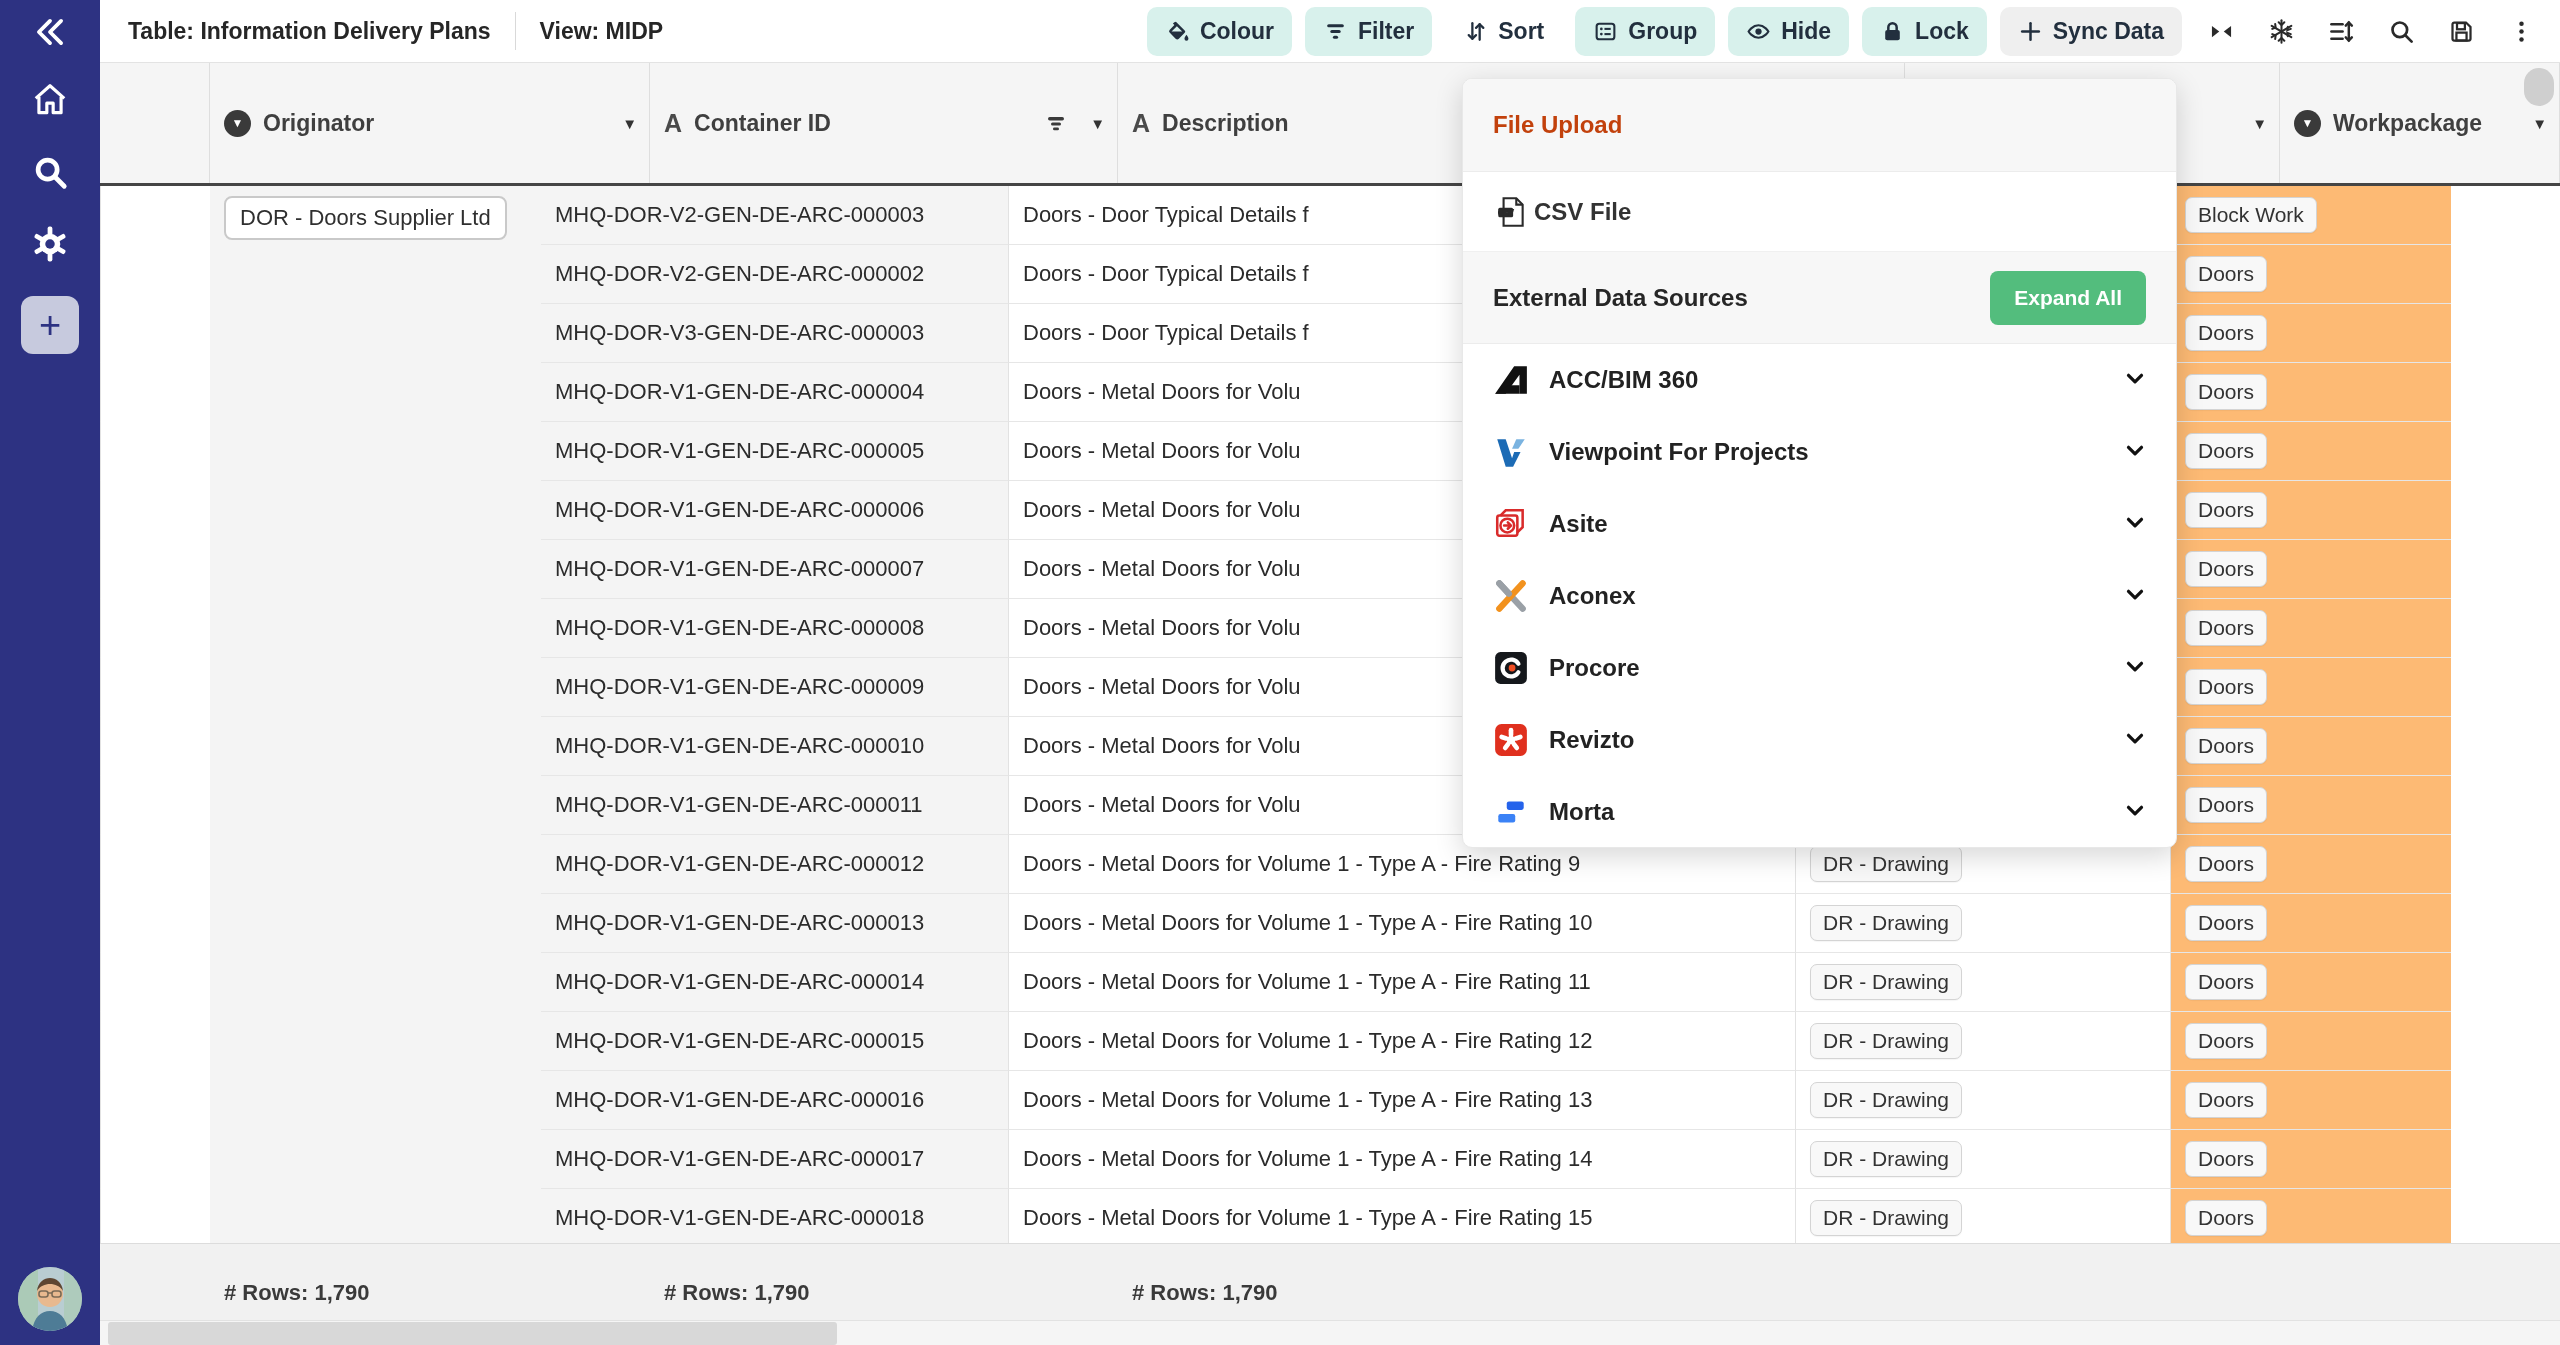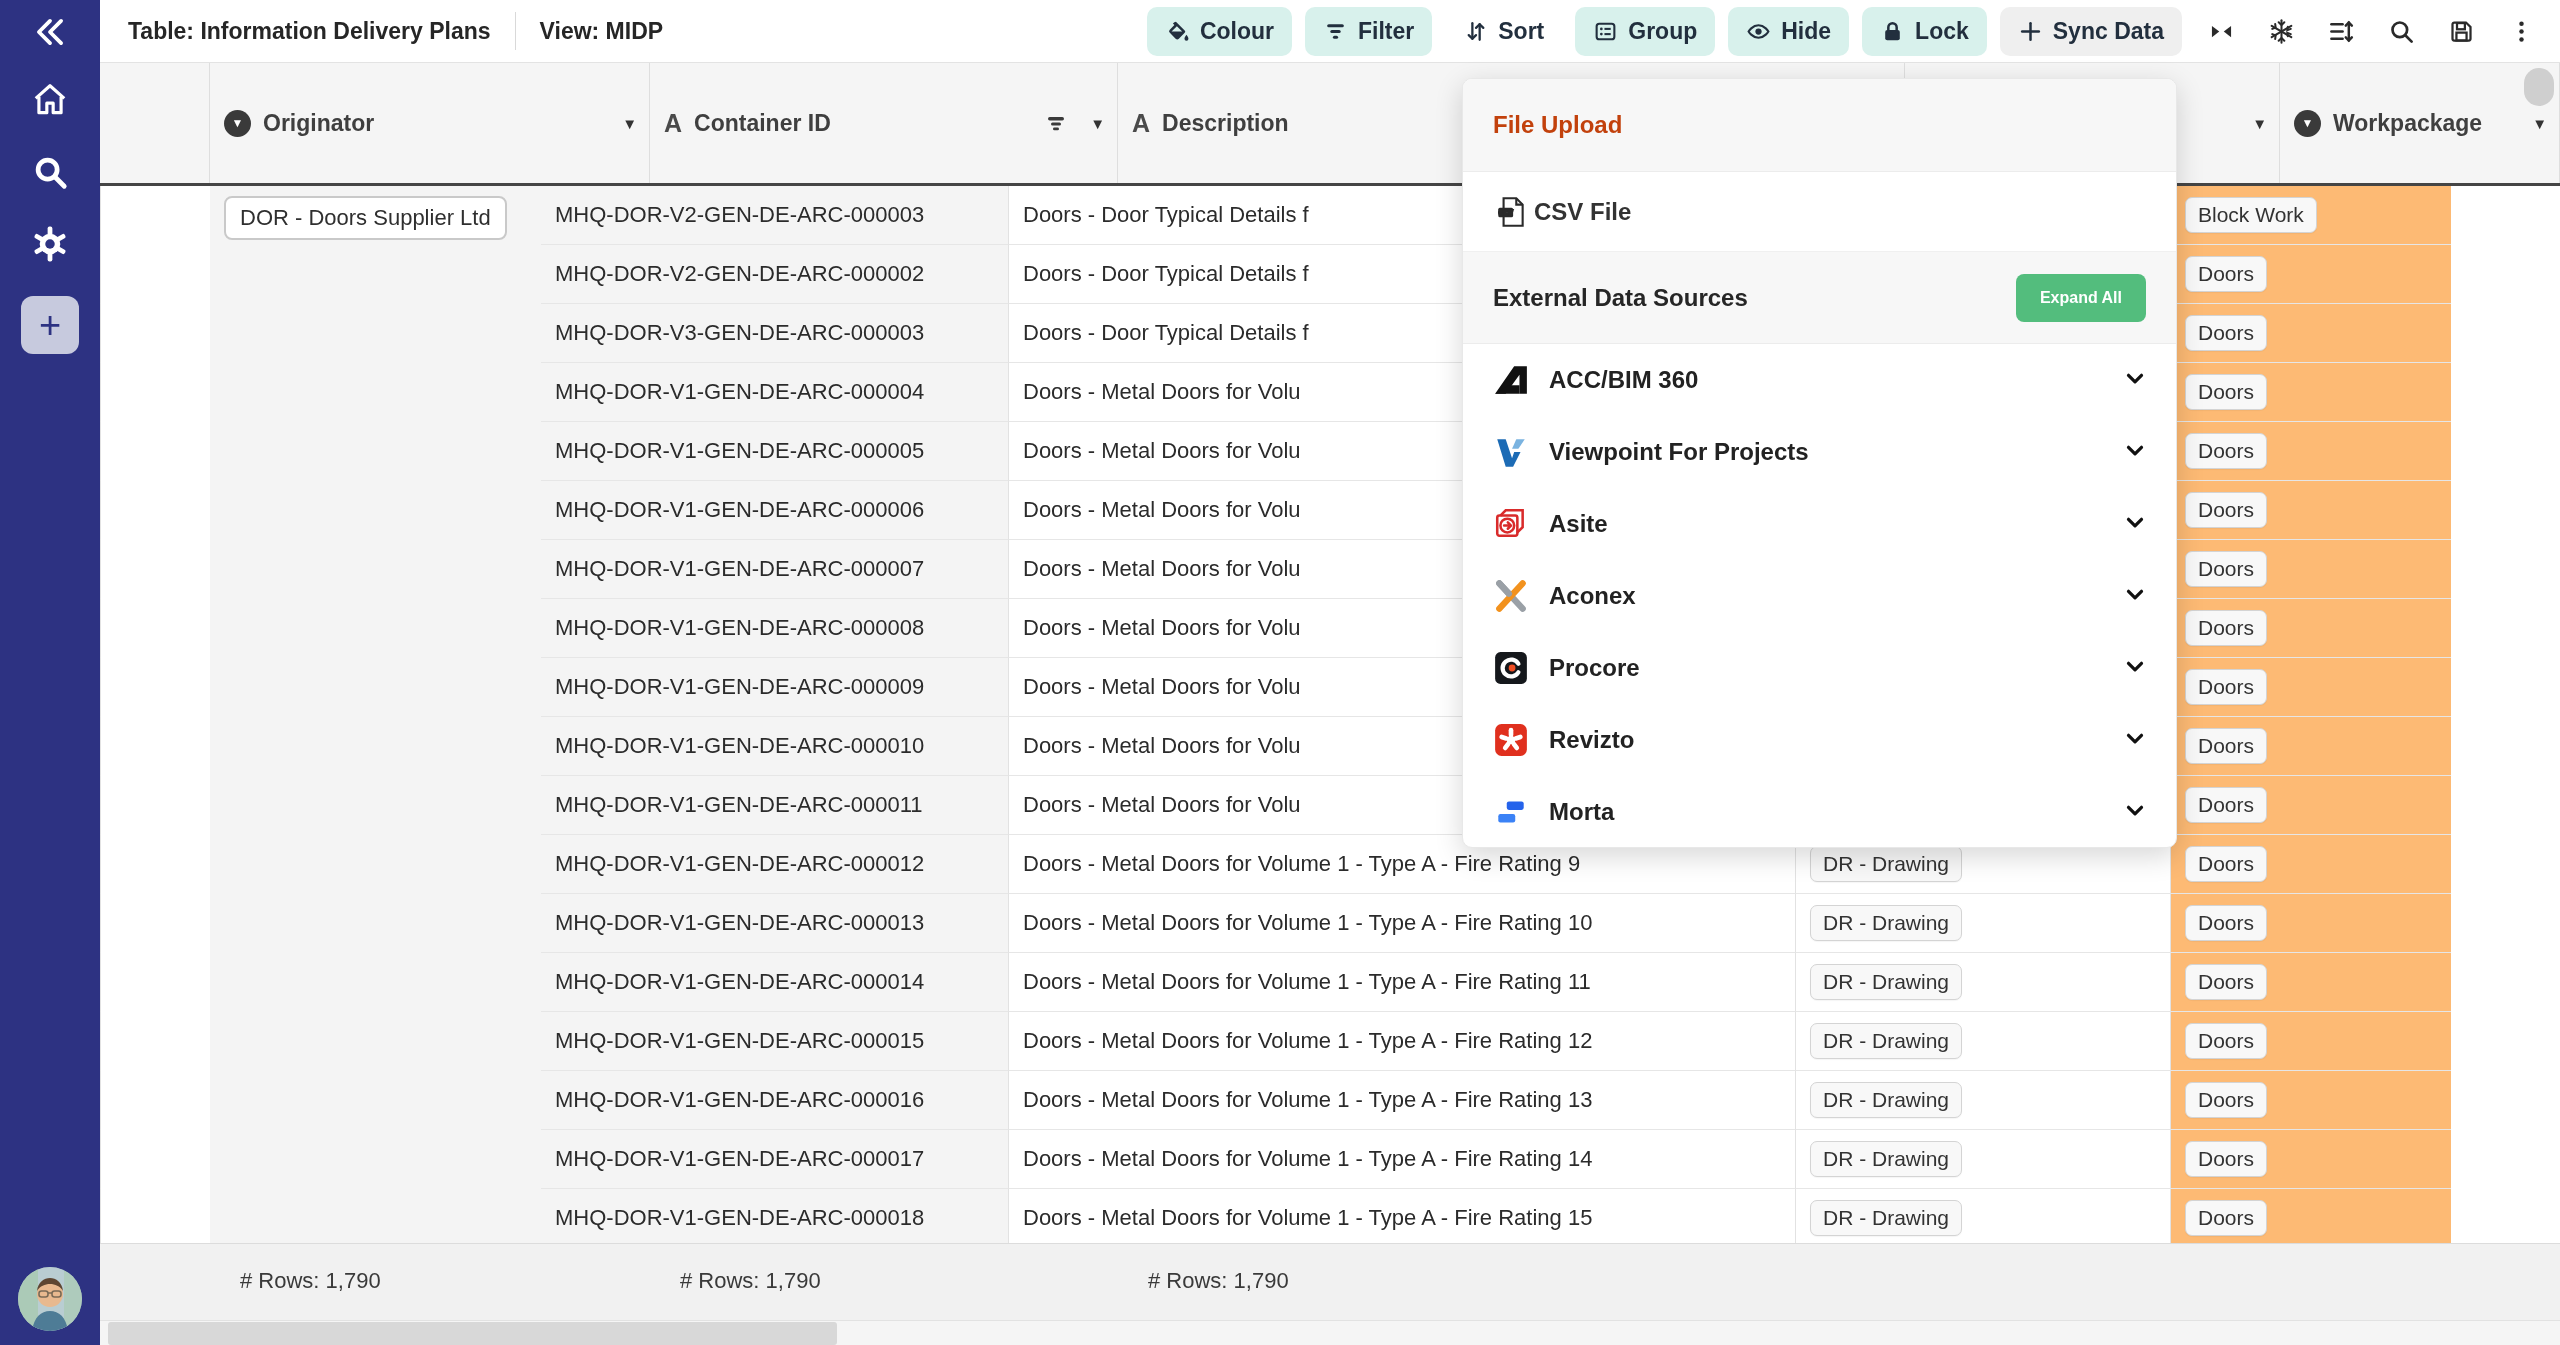--- a/index.html
+++ b/index.html
@@ -62,37 +62,37 @@
   .cell.cont { background:#f4f4f4; }
   .cell.desc { background:#fff; }
   .cell.type { background:#fff; }
   .cell.wp { background:#fdba74; border-right:none; }
   .badge { background:#f8f8f8; border:1px solid #d4d4d4; border-radius:7px; padding:5px 12px; font-size:21px;
     color:#333; box-shadow:0 1px 1px rgba(0,0,0,0.04); }
 
   
   .gfooter { position:absolute; left:100px; top:1243px; width:2460px; height:77px; background:#f1f1f1;
     border-top:1px solid #dcdcdc; z-index:30; }
-  .frows { position:absolute; top:24px; font-size:22px; font-weight:400; color:#3a3a3a;margin-left:16px; }
+  .frows { position:absolute; top:36px; font-size:22px; font-weight:700; color:#3a3a3a; }
   .fr-1{left:124px;} .fr-2{left:564px;} .fr-3{left:1032px;}
   .hscroll { position:absolute; left:100px; top:1320px; width:2460px; height:25px; background:#f5f5f5;
     border-top:1px solid #e2e2e2; z-index:30; }
   .hthumb { position:absolute; left:8px; top:1px; width:729px; height:23px; background:#d8d8d8; border-radius:3px; cursor:pointer; }
   .vthumb { position:absolute; left:2524px; top:68px; width:30px; height:38px; background:#cfcfcf; border-radius:15px; z-index:45; cursor:pointer; }
 
   
   .panel { position:absolute; left:1462px; top:78px; width:715px; height:770px; background:#fff; border:1px solid #e8e8e8;
     border-radius:10px; box-shadow:0 8px 28px rgba(0,0,0,0.16); z-index:50; overflow:hidden; }
   .p-sec { background:#f7f7f7; border-bottom:1px solid #ececec; display:flex; align-items:center; padding:0 30px; }
   .p-sec.one { height:93px; font-size:24px; font-weight:700; color:#c2410c; }
   .p-csv { height:80px; display:flex; align-items:center; gap:5px; padding:0 30px; font-size:24px; font-weight:600;
     color:#333; border-bottom:1px solid #f0f0f0; cursor:pointer; }
   .p-sec.two { height:92px; justify-content:space-between; }
   .p-sec.two .t { font-size:24px; font-weight:700; color:#262626; }
-  .expand-btn { background:#53bd7d; color:#fff; font-size:16px; font-weight:700; border:none; border-radius:8px;
+  .expand-btn { background:#53bd7d; color:#fff; font-size:21px; font-weight:700; border:none; border-radius:8px;
     padding:15px 24px; cursor:pointer; }
   .p-item { height:72px; display:flex; align-items:center; gap:20px; padding:0 28px 0 30px; cursor:pointer; }
   .p-item .lbl { font-size:24px; font-weight:600; color:#222; }
   .p-item .chev { margin-left:auto; }
   .bicon { width:36px; height:36px; flex:none; display:flex; align-items:center; justify-content:center; }
 </style>
 </head>
 <body>
 
 <div class="stage">

